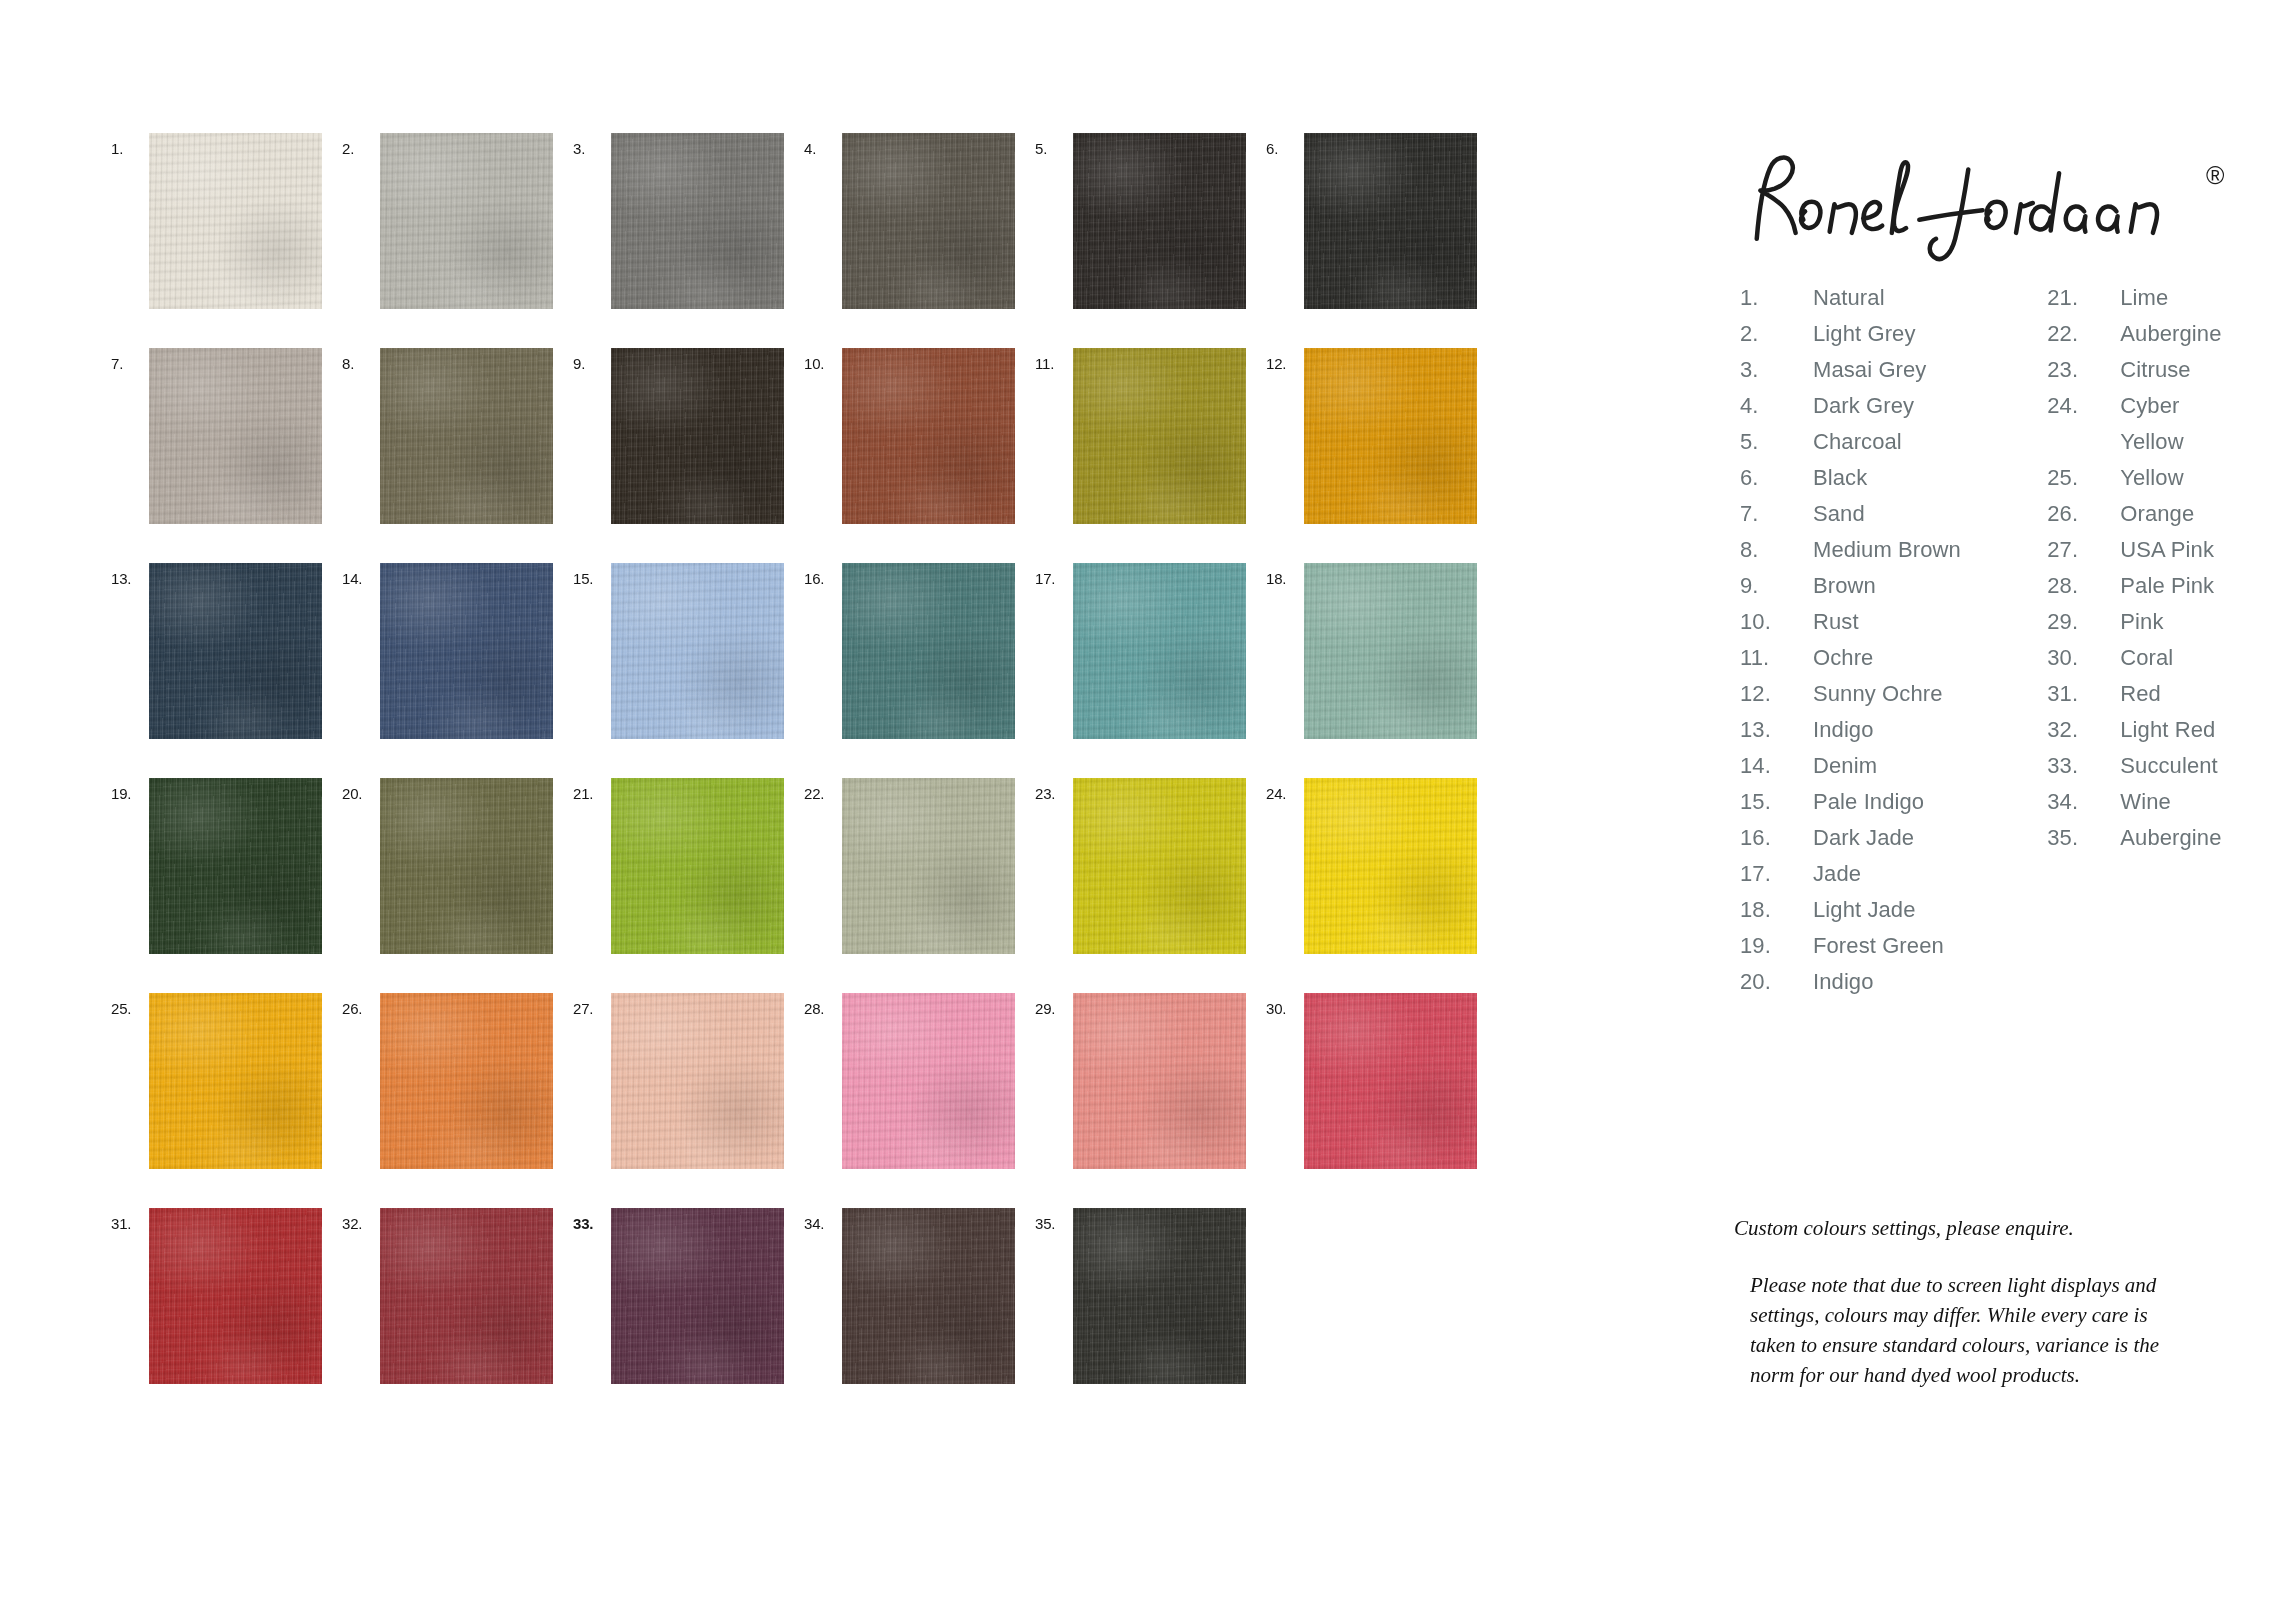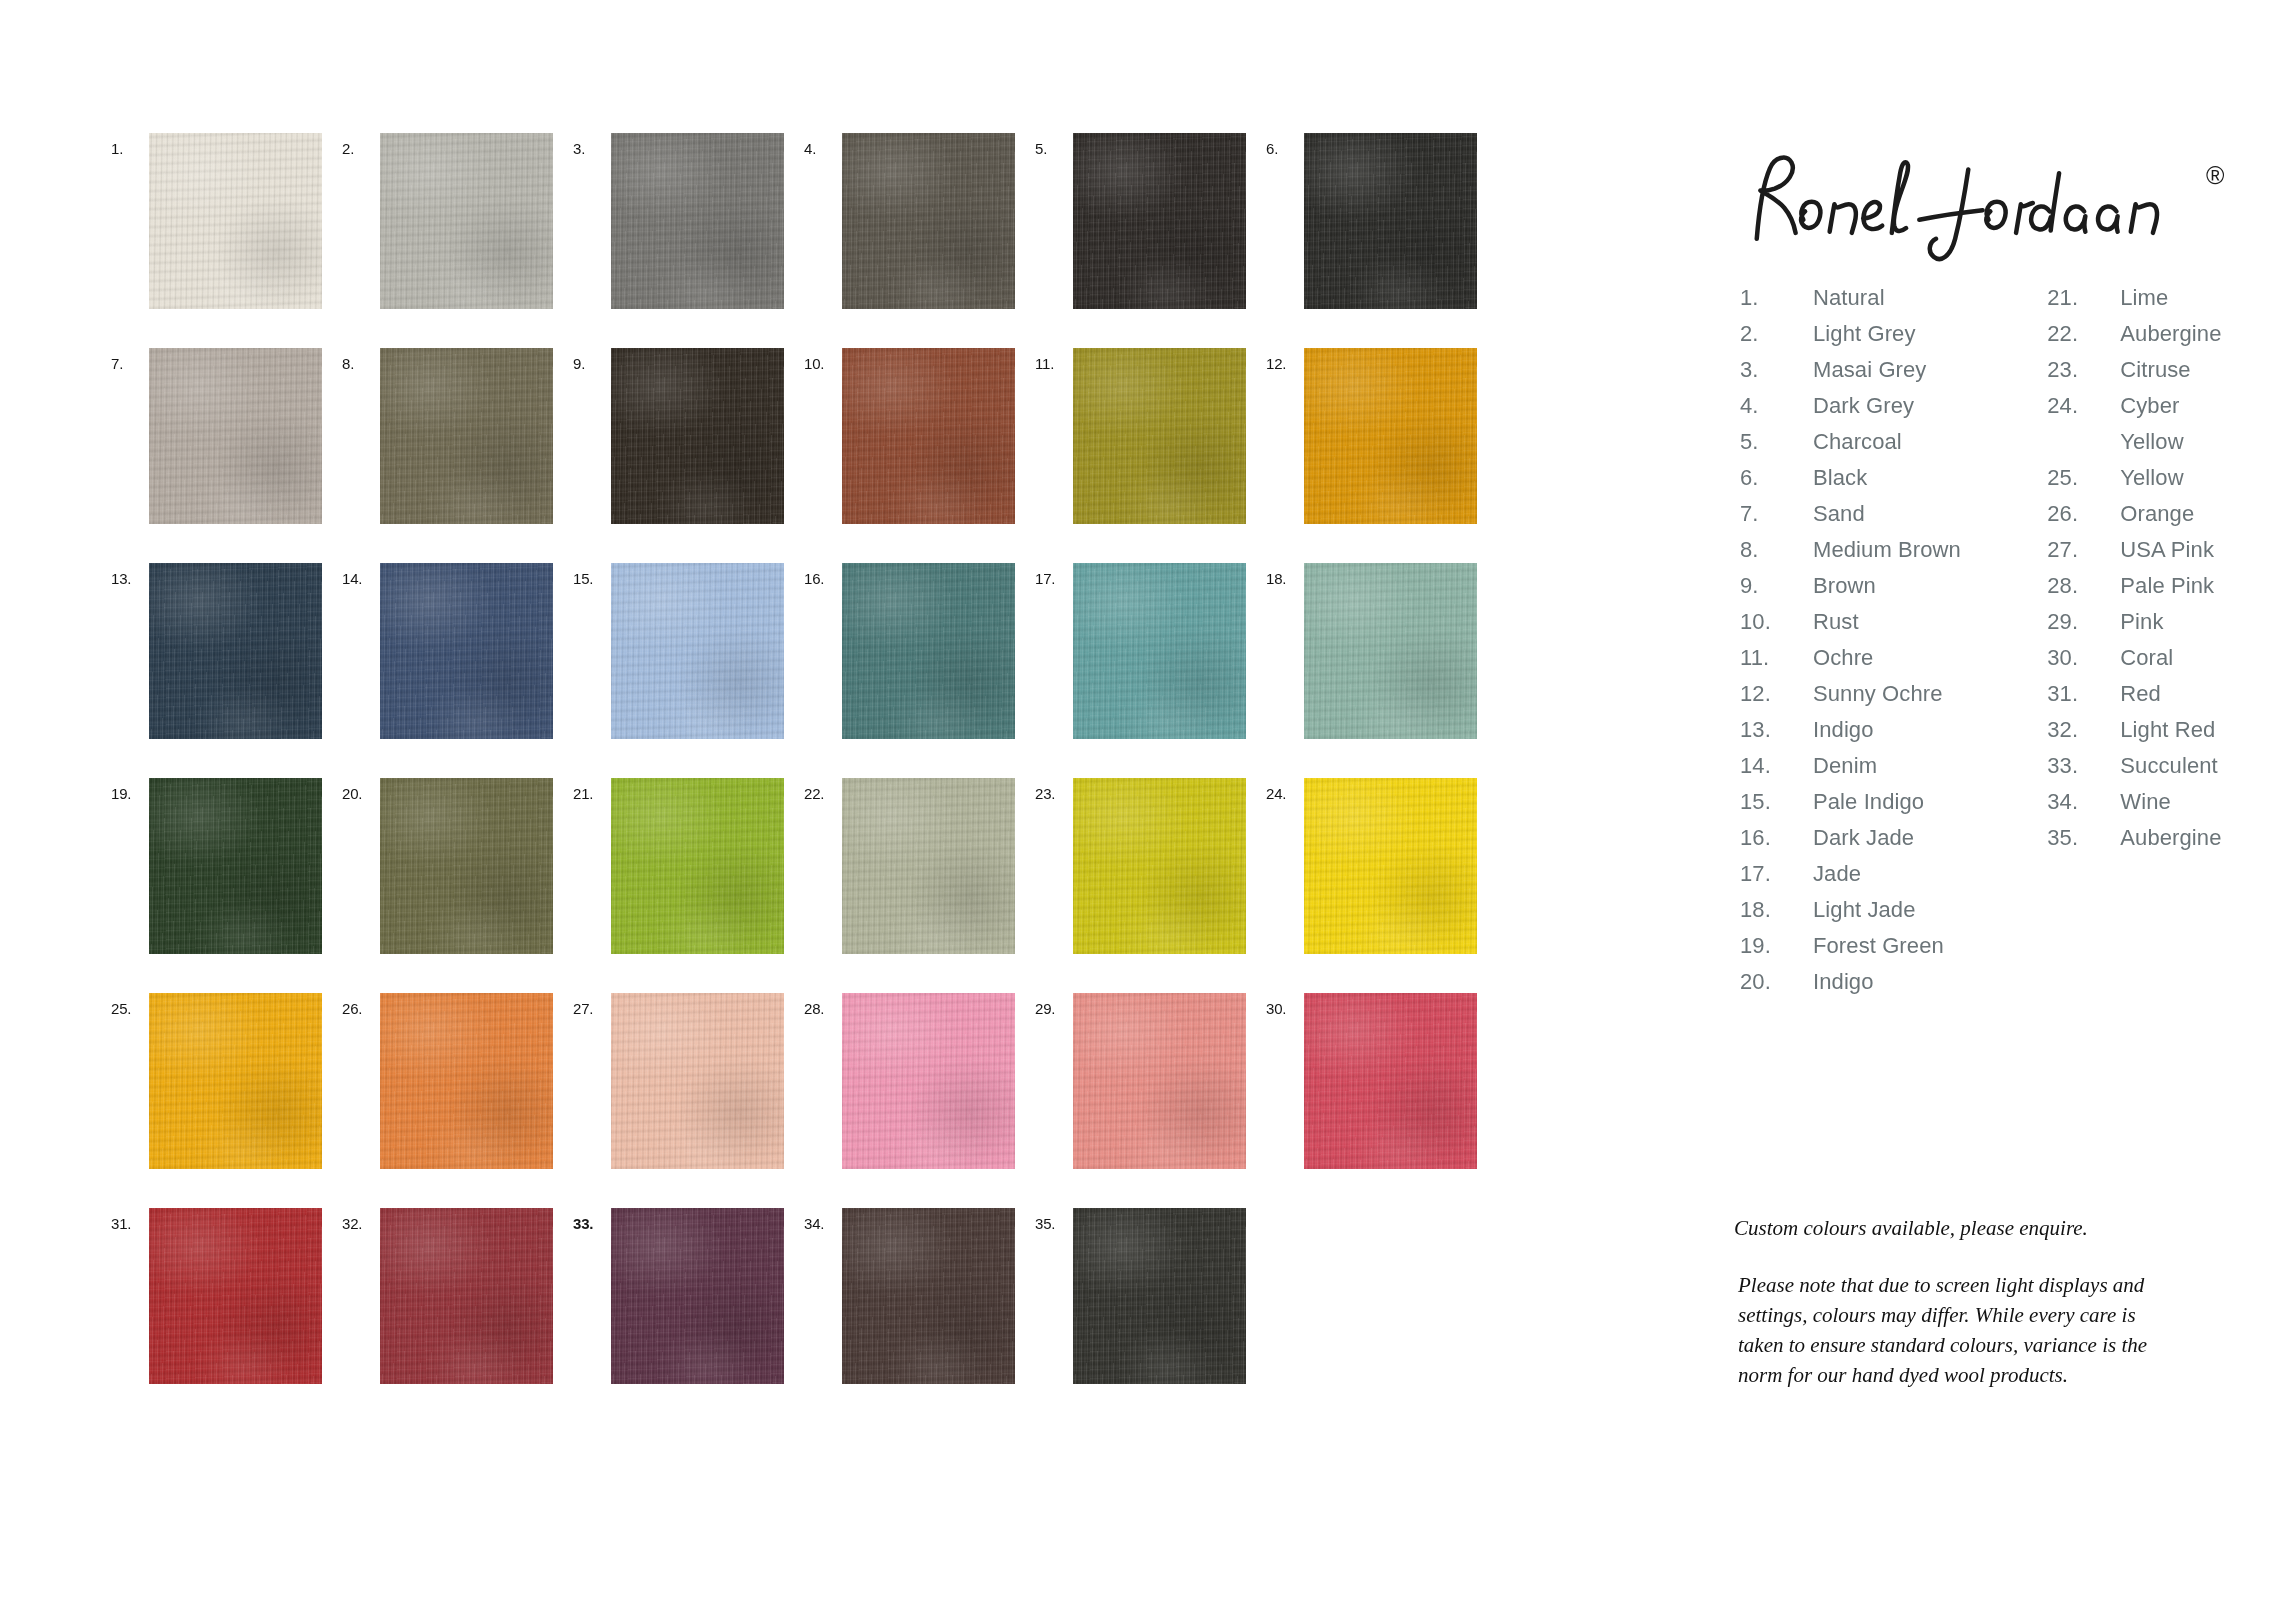--- a/index.html
+++ b/index.html
@@ -127,21 +127,21 @@
     left: 1734px;
     top: 1214px;
     width: 454px;
     font-family: "Liberation Serif", serif;
     font-style: italic;
     color: #121212;
     font-size: 21px;
     line-height: 1.42;
   }
   #note-custom { margin: 0 0 27.5px 0; }
-  #note-disclaimer { margin: 4px; font-family: Liberation Serif, serif; }
+  #note-disclaimer { margin: 16px; font-family: Liberation Serif, serif; }
 </style>
 </head>
 <body>
 
 <div id="swatch-grid">
     <div class="swatch-row">
       <div class="swatch-cell">
         <div class="swatch-num">1.</div>
         <div class="swatch-chip" style="background: rgb(230, 225, 214);"></div>
       </div>
@@ -473,16 +473,16 @@
         </div>
         <div class="list-item">
           <span class="list-index">35.</span>
           <span class="list-label">Aubergine</span>
         </div>
       </div>
   </div>
 </div>
 
 <div id="footer-notes">
-  <p id="note-custom">Custom colours available, please enquire.</p>
+  <p id="note-custom">Custom colours settings, please enquire.</p>
   <p id="note-disclaimer">Please note that due to screen light displays and settings, colours may differ. While every care is taken to ensure standard colours, variance is the norm for our hand dyed wool products.</p>
 </div>
 
 
 </body></html>

